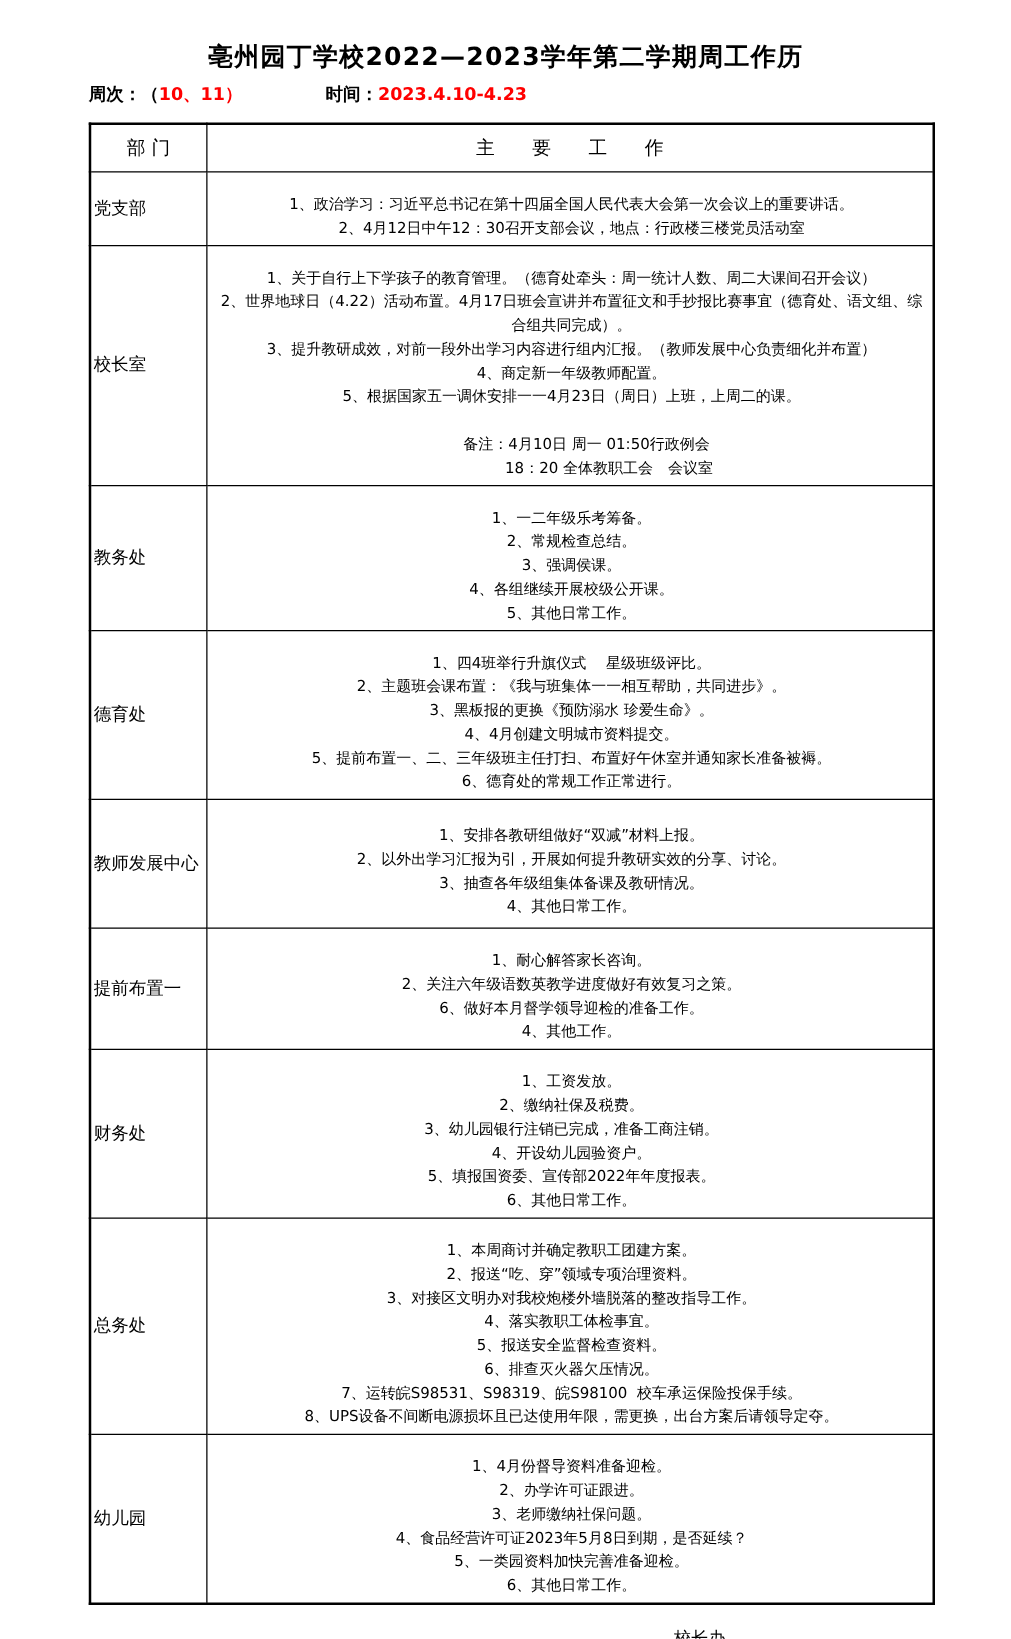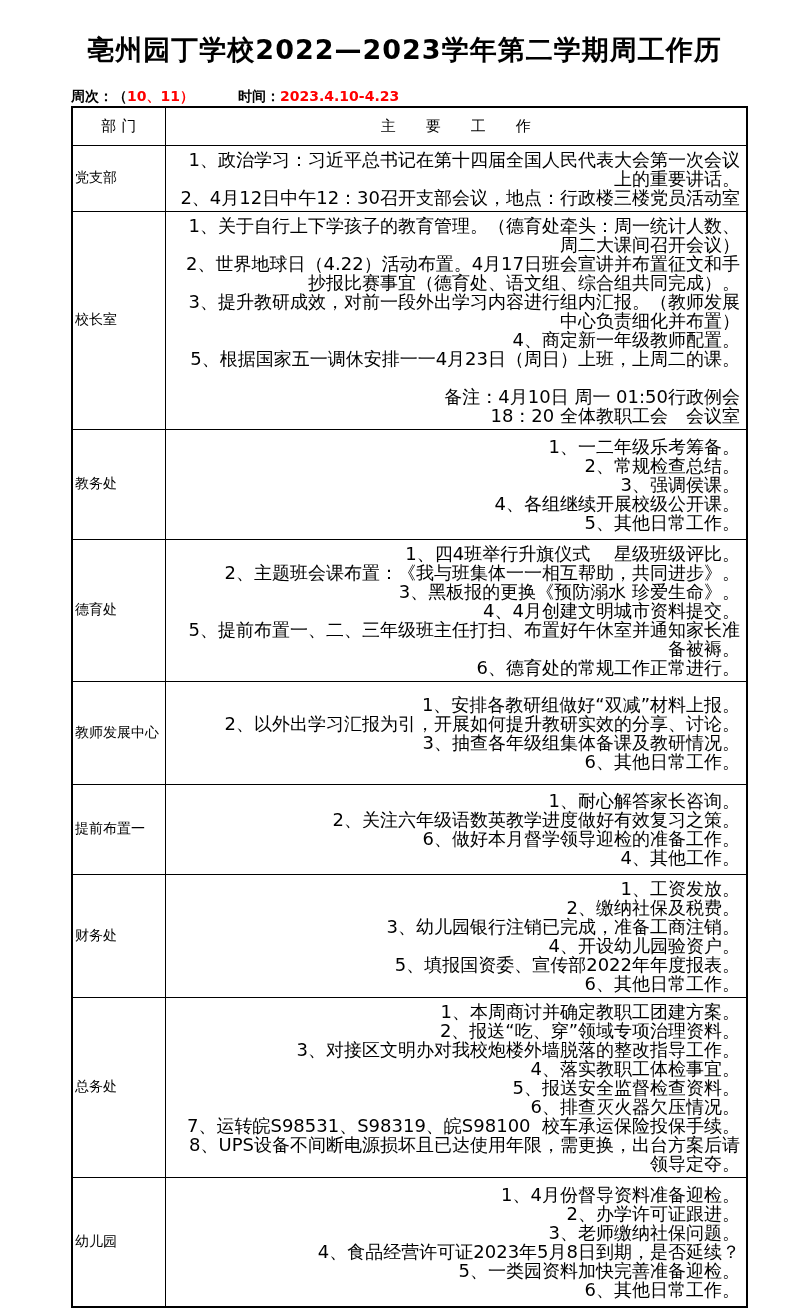--- a/index.html
+++ b/index.html
@@ -7,64 +7,65 @@
   body {
     width: 809px; height: 1311px;
     font-family: "DejaVu Sans", sans-serif;
     color: #000000;
     overflow: hidden;
   }
   .page { width: 809px; height: 1311px; position: relative; }
   .doc-title {
     margin-top: 32px;
     text-align: center;
-    font-size: 27px;
+    font-size: 20px;
     font-weight: bold;
     letter-spacing: 1px;
   }
   .meta-row {
-    margin-top: 20px;
+    margin-top: 8px;
     padding-left: 71px;
     padding-right: 23px;
     display: flex;
     align-items: baseline;
     font-size: 14px;
     font-weight: bold;
     white-space: nowrap;
   }
   .meta-week { width: 167px; }
-  .meta-time { width: 206px; }
+  .meta-time { width: 206px; text-align: center; }
   .meta-duty { flex: 1; }
   .red { color: #FF0000; }
   table.work-table {
     margin-left: 71px;
+    margin-top: 13px;
     width: 677px;
     border-collapse: collapse;
     border: 2px solid #000000;
     table-layout: fixed;
   }
   table.work-table td, table.work-table th {
     border: 1px solid #000000;
     font-weight: normal;
     vertical-align: middle;
   }
   col.dept-col { width: 93px; }
   th.hdr-cell { font-size: 15px; text-align: center; white-space: pre; }
   td.dept-cell {
     text-align: left;
     font-size: 14px;
     padding: 2px;
   }
   td.work-cell {
-    font-size: 18px;
+    font-size: 12px;
     line-height: 19px;
-    padding: 4px 6px 4px 9px;
+    padding: 16px 6px 4px 9px;
     white-space: pre-wrap;
     word-break: break-all;
-    text-align: right;
+    text-align: center;
   }
   .footer {
     margin-top: 17px;
     margin-left: 460px;
     width: 200px;
     text-align: center;
     font-size: 14px;
     line-height: 20px;
   }
 </style>
@@ -121,21 +122,21 @@
 3、黑板报的更换《预防溺水 珍爱生命》。
 4、4月创建文明城市资料提交。
 5、提前布置一、二、三年级班主任打扫、布置好午休室并通知家长准备被褥。
 6、德育处的常规工作正常进行。</td>
     </tr>
     <tr style="height:103px">
       <td class="dept-cell">教师发展中心</td>
       <td class="work-cell">1、安排各教研组做好“双减”材料上报。
 2、以外出学习汇报为引，开展如何提升教研实效的分享、讨论。
 3、抽查各年级组集体备课及教研情况。
-6、其他日常工作。</td>
+4、其他日常工作。</td>
     </tr>
     <tr style="height:90px">
       <td class="dept-cell">提前布置一</td>
       <td class="work-cell">1、耐心解答家长咨询。
 2、关注六年级语数英教学进度做好有效复习之策。
 6、做好本月督学领导迎检的准备工作。
 4、其他工作。</td>
     </tr>
     <tr style="height:117px">
       <td class="dept-cell">财务处</td>

